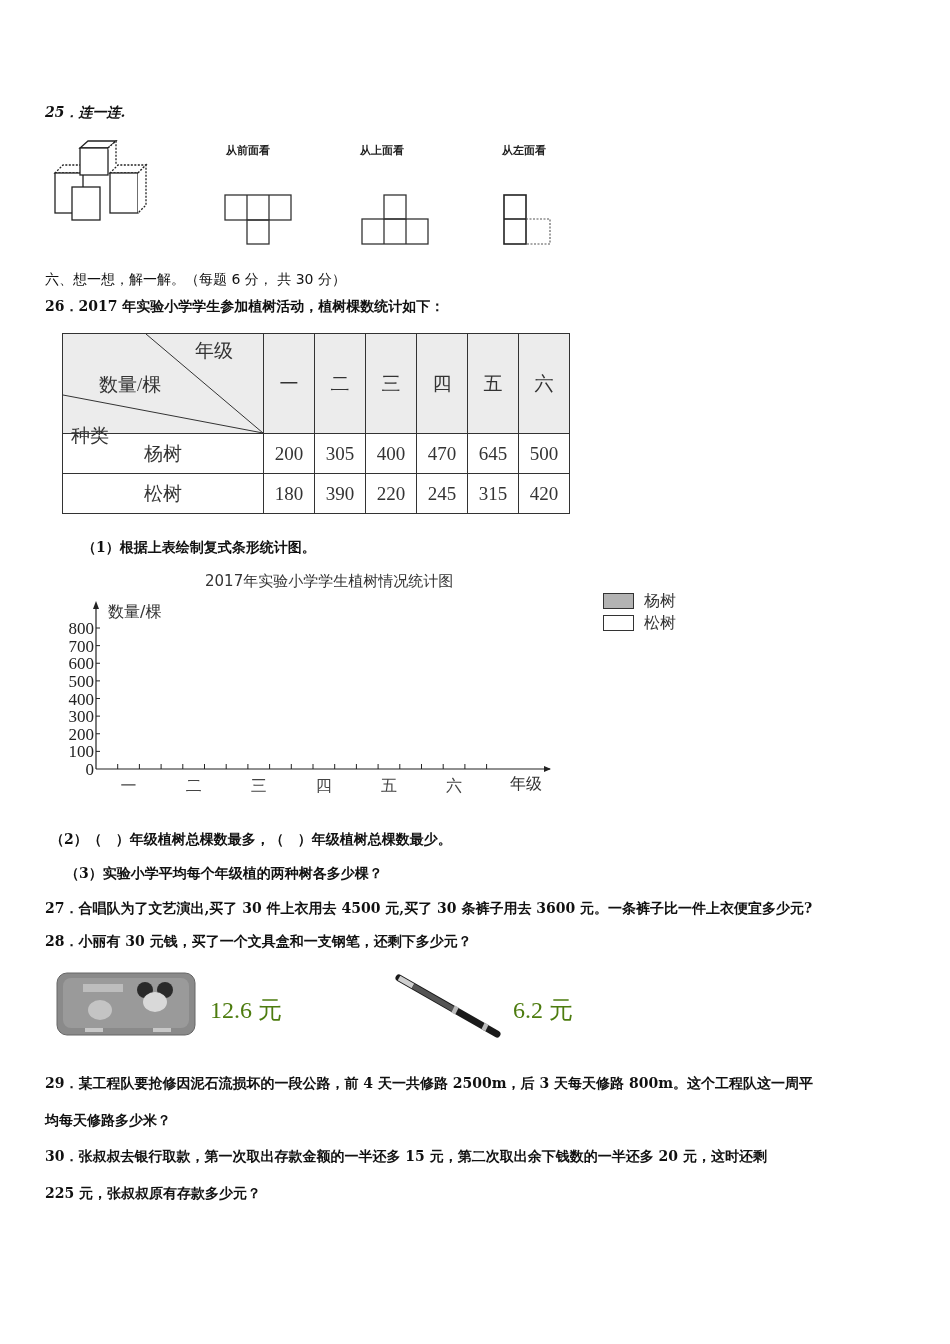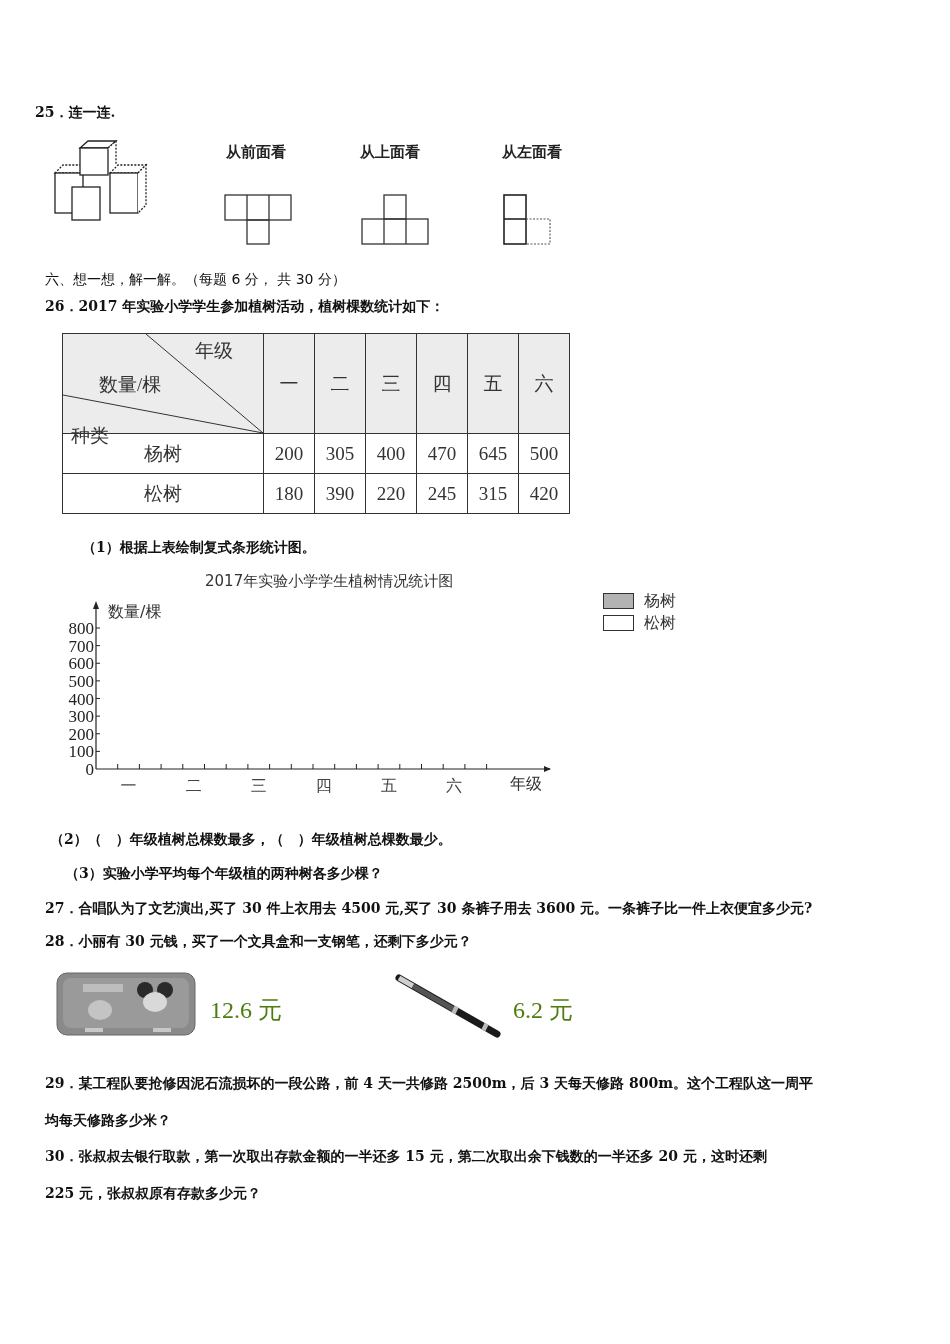--- a/index.html
+++ b/index.html
@@ -1,40 +1,40 @@
 <!DOCTYPE html>
 <html><head>
 <meta charset="utf-8">
 <style>
   html, body { margin: 0; padding: 0; background: #ffffff; }
   body { width: 950px; height: 1344px; position: relative; overflow: hidden;
          font-family: "DejaVu Serif", "Liberation Serif", serif; color: #111; }
   .abs { position: absolute; }
   .line { font-size: 14px; font-weight: bold; white-space: nowrap; line-height: 18px; }
   .sec { font-weight: normal; font-family: "DejaVu Sans", "Liberation Sans", sans-serif; font-size: 14px; }
-  .view-label { font-size: 15px; font-weight: bold; color: #222; }
+  .view-label { font-size: 11px; font-weight: bold; color: #222; }
   
   table.data { border-collapse: collapse; position: absolute; left: 62px; top: 333px;
                font-family: "Liberation Serif", "DejaVu Serif", serif; color: #333; }
   table.data td { border: 1px solid #333; text-align: center; font-size: 19px; padding: 0; }
   table.data tr.head td { background: #ececec; height: 99px; }
   table.data tr.row td { height: 39px; }
   .diag-cell { position: relative; width: 200px; }
   .diag-cell svg { position: absolute; left: 0; top: 0; }
   .diag-cell span { position: absolute; font-size: 19px; color: #333; }
   
   .chart-title { font-family: "DejaVu Sans", "Liberation Sans", sans-serif; font-size: 15px; color: #333; }
   .legend-item { display: flex; align-items: center; font-size: 16px; color: #333; height: 22px; }
   .legend-swatch { width: 29px; height: 14px; border: 1px solid #333; margin-right: 10px; }
   .price { font-family: "Liberation Serif", "DejaVu Serif", serif; font-size: 24px; color: #4d7c0f; }
 </style>
 </head>
 <body>
 
-<div class="abs line" style="left:35px; top:103px;">25．连一连.</div>
+<div class="abs line" style="left:45px; top:103px;font-style:italic;">25．连一连.</div>
 
 <div class="abs" style="left:50px; top:140px; width:110px; height:85px;">
   <svg width="110" height="85" viewBox="0 0 110 85">
     <g fill="#fff" stroke="#222" stroke-width="1.3">
 
       <polygon points="60,33 88,33 96,25 68,25" stroke-dasharray="2,1.5"></polygon>
       <rect x="60" y="33" width="28" height="40"></rect>
       <polyline points="88,33 96,25 96,65 88,73" stroke-dasharray="2,1.5"></polyline>
 
       <polygon points="5,33 33,33 41,25 13,25" stroke-dasharray="2,1.5"></polygon>

